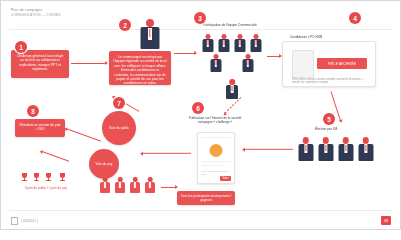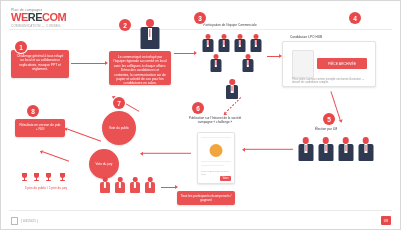--- a/index.html
+++ b/index.html
@@ -50,21 +50,20 @@
   .phone .avatar{position:absolute;left:50%;transform:translateX(-50%);width:13px;height:13px;border-radius:50%;background:#f0a63c;}
   .phone .btn{position:absolute;right:3px;bottom:2.5px;background:#ea5153;color:#fff;font-size:2.6px;border-radius:1px;padding:1px 2.5px;}
 </style>
 </head>
 <body>
 
 <div class="slide">
 
   <div class="brand">
     <div class="kicker">Plan de campagne</div>
-    <div class="logo"><span>WE</span><span class="dark">RE</span><span>COM</span></div>
     <div class="sub">COMMUNICATION  —  CONSEIL</div>
   </div>
 
   <div class="hr-top"></div>
   <div class="hr-bot"></div>
 
   <div class="footer-left">
     <span class="doc-ico"></span>
     <span>| 03/2021 |</span>
   </div>

